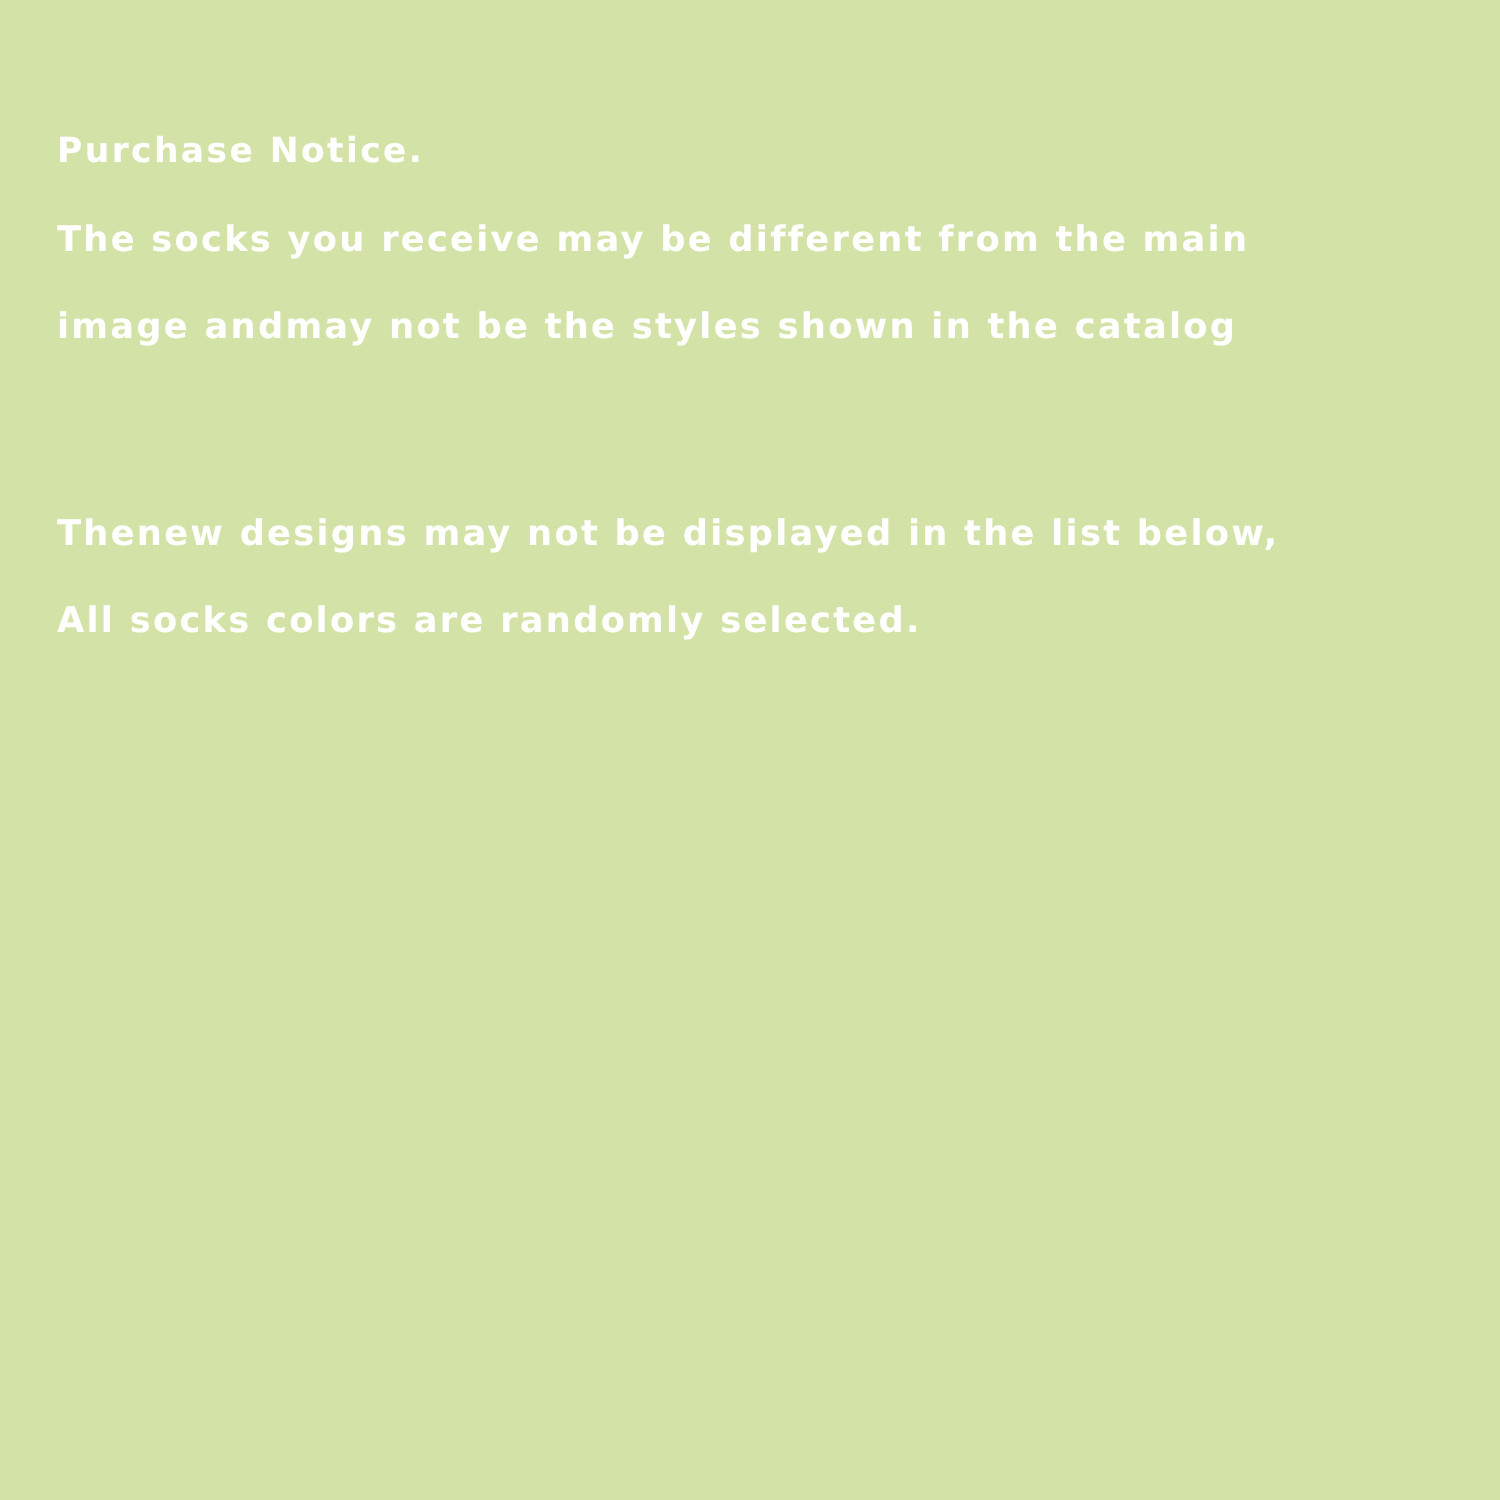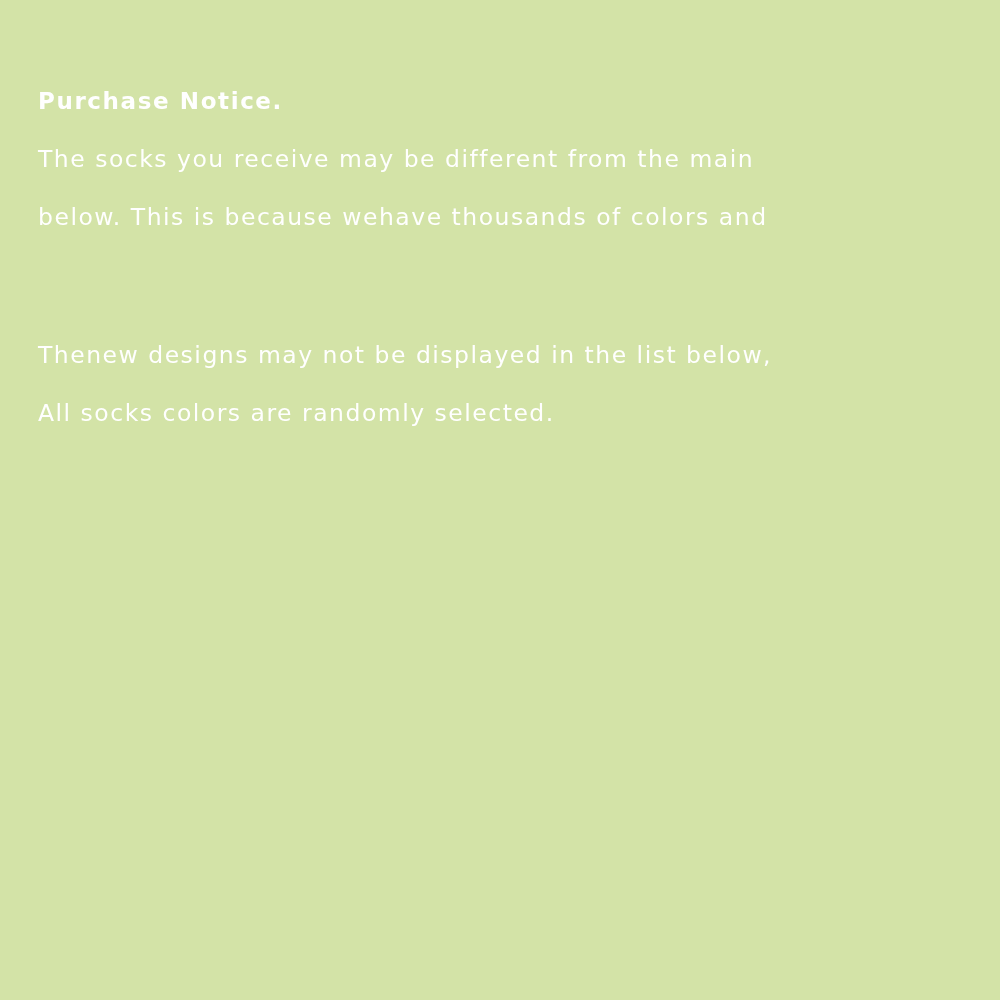--- a/index.html
+++ b/index.html
@@ -29,38 +29,38 @@
     margin: 0 0 0 0;
     white-space: pre;
   }
   .para {
     margin: 0;
     padding: 0;
   }
   .para-line {
     color: #ffffff;
     font-size: 23.5px;
-    font-weight: normal;
+    font-weight: bold;
     letter-spacing: 1.5px;
     line-height: 58px;
     white-space: pre;
   }
   .para-gap-1 { height: 80px; }
   .para-gap-2 { height: 80px; }
 </style>
 </head>
 <body>
 
 <div class="notice-page">
 
   <div class="notice-title">Purchase Notice.</div>
 
   <div class="para">
     <div class="para-line">The socks you receive may be different from the main</div>
-    <div class="para-line">below. This is because wehave thousands of colors and</div>
+    <div class="para-line">image andmay not be the styles shown in the catalog</div>
   </div>
 
   <div class="para-gap-1"></div>
 
   <div class="para">
     <div class="para-line">Thenew designs may not be displayed in the list below,</div>
     <div class="para-line">All socks colors are randomly selected.</div>
   </div>
 
   <div class="para-gap-2"></div>

